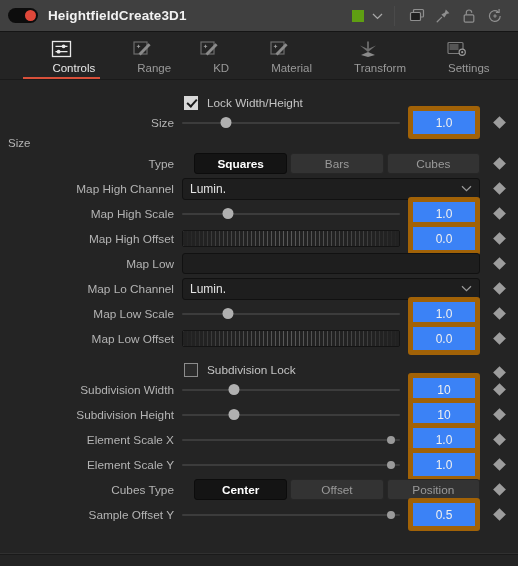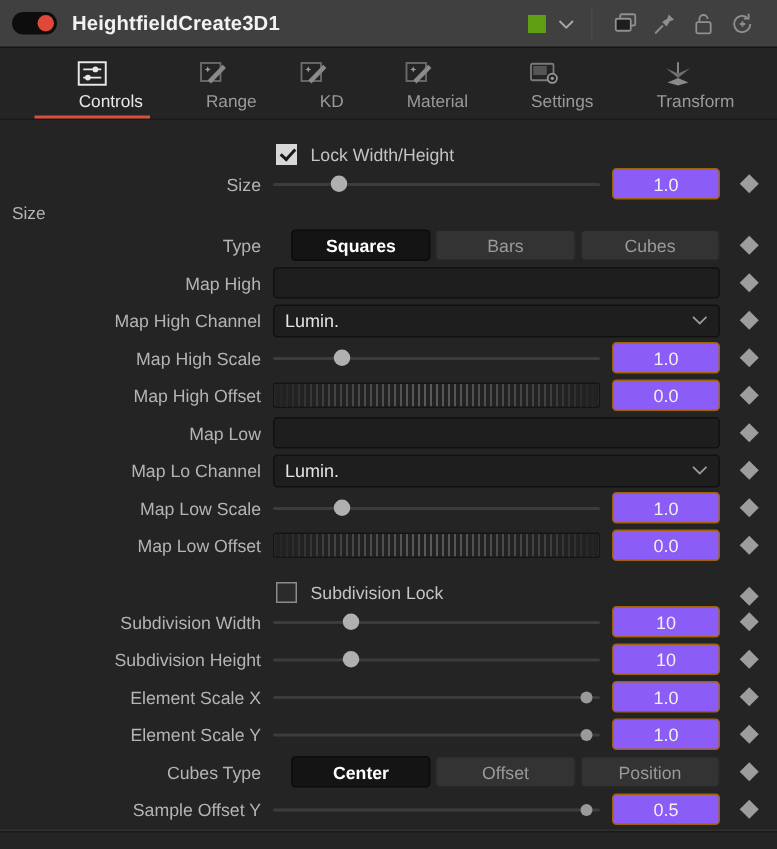--- a/index.html
+++ b/index.html
@@ -303,23 +303,23 @@
       rgba(34,34,34,1) 0%,
       rgba(34,34,34,0.45) 16%,
       rgba(34,34,34,0.0) 48%,
       rgba(34,34,34,0.45) 84%,
       rgba(34,34,34,1) 100%);
   }
 
   
   .numfield {
     flex: 0 0 72px;
-    height: 21px;
-    background: #8b5cf6;
-    border: 1px solid #a16207;
+    height: 33px;
+    background: #3b82f6;
+    border: 5px solid #a16207;
     border-radius: 3px;
     display: flex;
     align-items: center;
     justify-content: center;
     font-size: 12px;
     color: #f0f0f0;
     cursor: text;
     box-sizing: border-box;
   }
 
@@ -510,40 +510,40 @@
           <rect x="2" y="2" width="13" height="12" fill="none" stroke="#6d6d6d" stroke-width="1.2"></rect>
           <path d="M6.5 4.2 l.6 1.5 1.5.6 -1.5.6 -.6 1.5 -.6-1.5 -1.5-.6 1.5-.6z" fill="#9a9a9a"></path>
           <path d="M6.5 13.5 L16.5 3.2 L18.6 5.3 L8.6 15.6 Z" fill="#8a8a8a"></path>
         </svg>
       </span>
       <span class="tlabel">Material</span>
     </div>
 
     <div class="tab">
       <span class="ticon">
+        <svg width="24" height="18" viewBox="0 0 24 18">
+          <path d="M12 1.5 V9" stroke="#8f8f8f" stroke-width="1.2"></path>
+          <path d="M12 9 L4 5.5 L12 12 L20 5.5 Z" fill="#6f6f6f"></path>
+          <path d="M12 12 L5 15 L12 17 L19 15 Z" fill="#8a8a8a"></path>
+        </svg>
+      </span>
+      <span class="tlabel">Transform</span>
+    </div>
+
+    <div class="tab">
+      <span class="ticon">
         <svg width="22" height="18" viewBox="0 0 22 18">
           <rect x="2" y="2.5" width="15" height="11" rx="1" fill="none" stroke="#7a7a7a" stroke-width="1.2"></rect>
           <rect x="3.5" y="4" width="9" height="6" fill="#555"></rect>
           <circle cx="16.2" cy="12.2" r="3.1" fill="#242424" stroke="#9a9a9a" stroke-width="1.2"></circle>
           <circle cx="16.2" cy="12.2" r="1.1" fill="#9a9a9a"></circle>
         </svg>
       </span>
       <span class="tlabel">Settings</span>
     </div>
-
-    <div class="tab">
-      <span class="ticon">
-        <svg width="24" height="18" viewBox="0 0 24 18">
-          <path d="M12 1.5 V9" stroke="#8f8f8f" stroke-width="1.2"></path>
-          <path d="M12 9 L4 5.5 L12 12 L20 5.5 Z" fill="#6f6f6f"></path>
-          <path d="M12 12 L5 15 L12 17 L19 15 Z" fill="#8a8a8a"></path>
-        </svg>
-      </span>
-      <span class="tlabel">Transform</span>
-    </div>
   </div>
 
   <div class="panel">
 
     <div class="cbrow">
       <span class="cbspacer"></span>
       <span class="checkbox checked"></span>
       <span class="cblabel">Lock Width/Height</span>
     </div>
 
@@ -571,29 +571,20 @@
           <span class="seg selected">Squares</span>
           <span class="seg">Bars</span>
           <span class="seg">Cubes</span>
         </span>
       </span>
       <span class="kf">
           <span class="diamond"></span>
         </span>
     </div>
 
-    <div class="row">
-      <span class="lbl">Map High</span>
-      <span class="ctrl">
-        <span class="textfield"></span>
-      </span>
-      <span class="kf">
-          <span class="diamond"></span>
-        </span>
-    </div>
 
     <div class="row">
       <span class="lbl">Map High Channel</span>
       <span class="ctrl">
         <span class="dropdown">
           <span>Lumin.</span>
           <span class="dd-chev">
             <svg width="11" height="7" viewBox="0 0 11 7">
                 <path d="M1 1.3 L5.5 5.6 L10 1.3" fill="none" stroke="#9a9a9a" stroke-width="1.2"></path>
               </svg>

